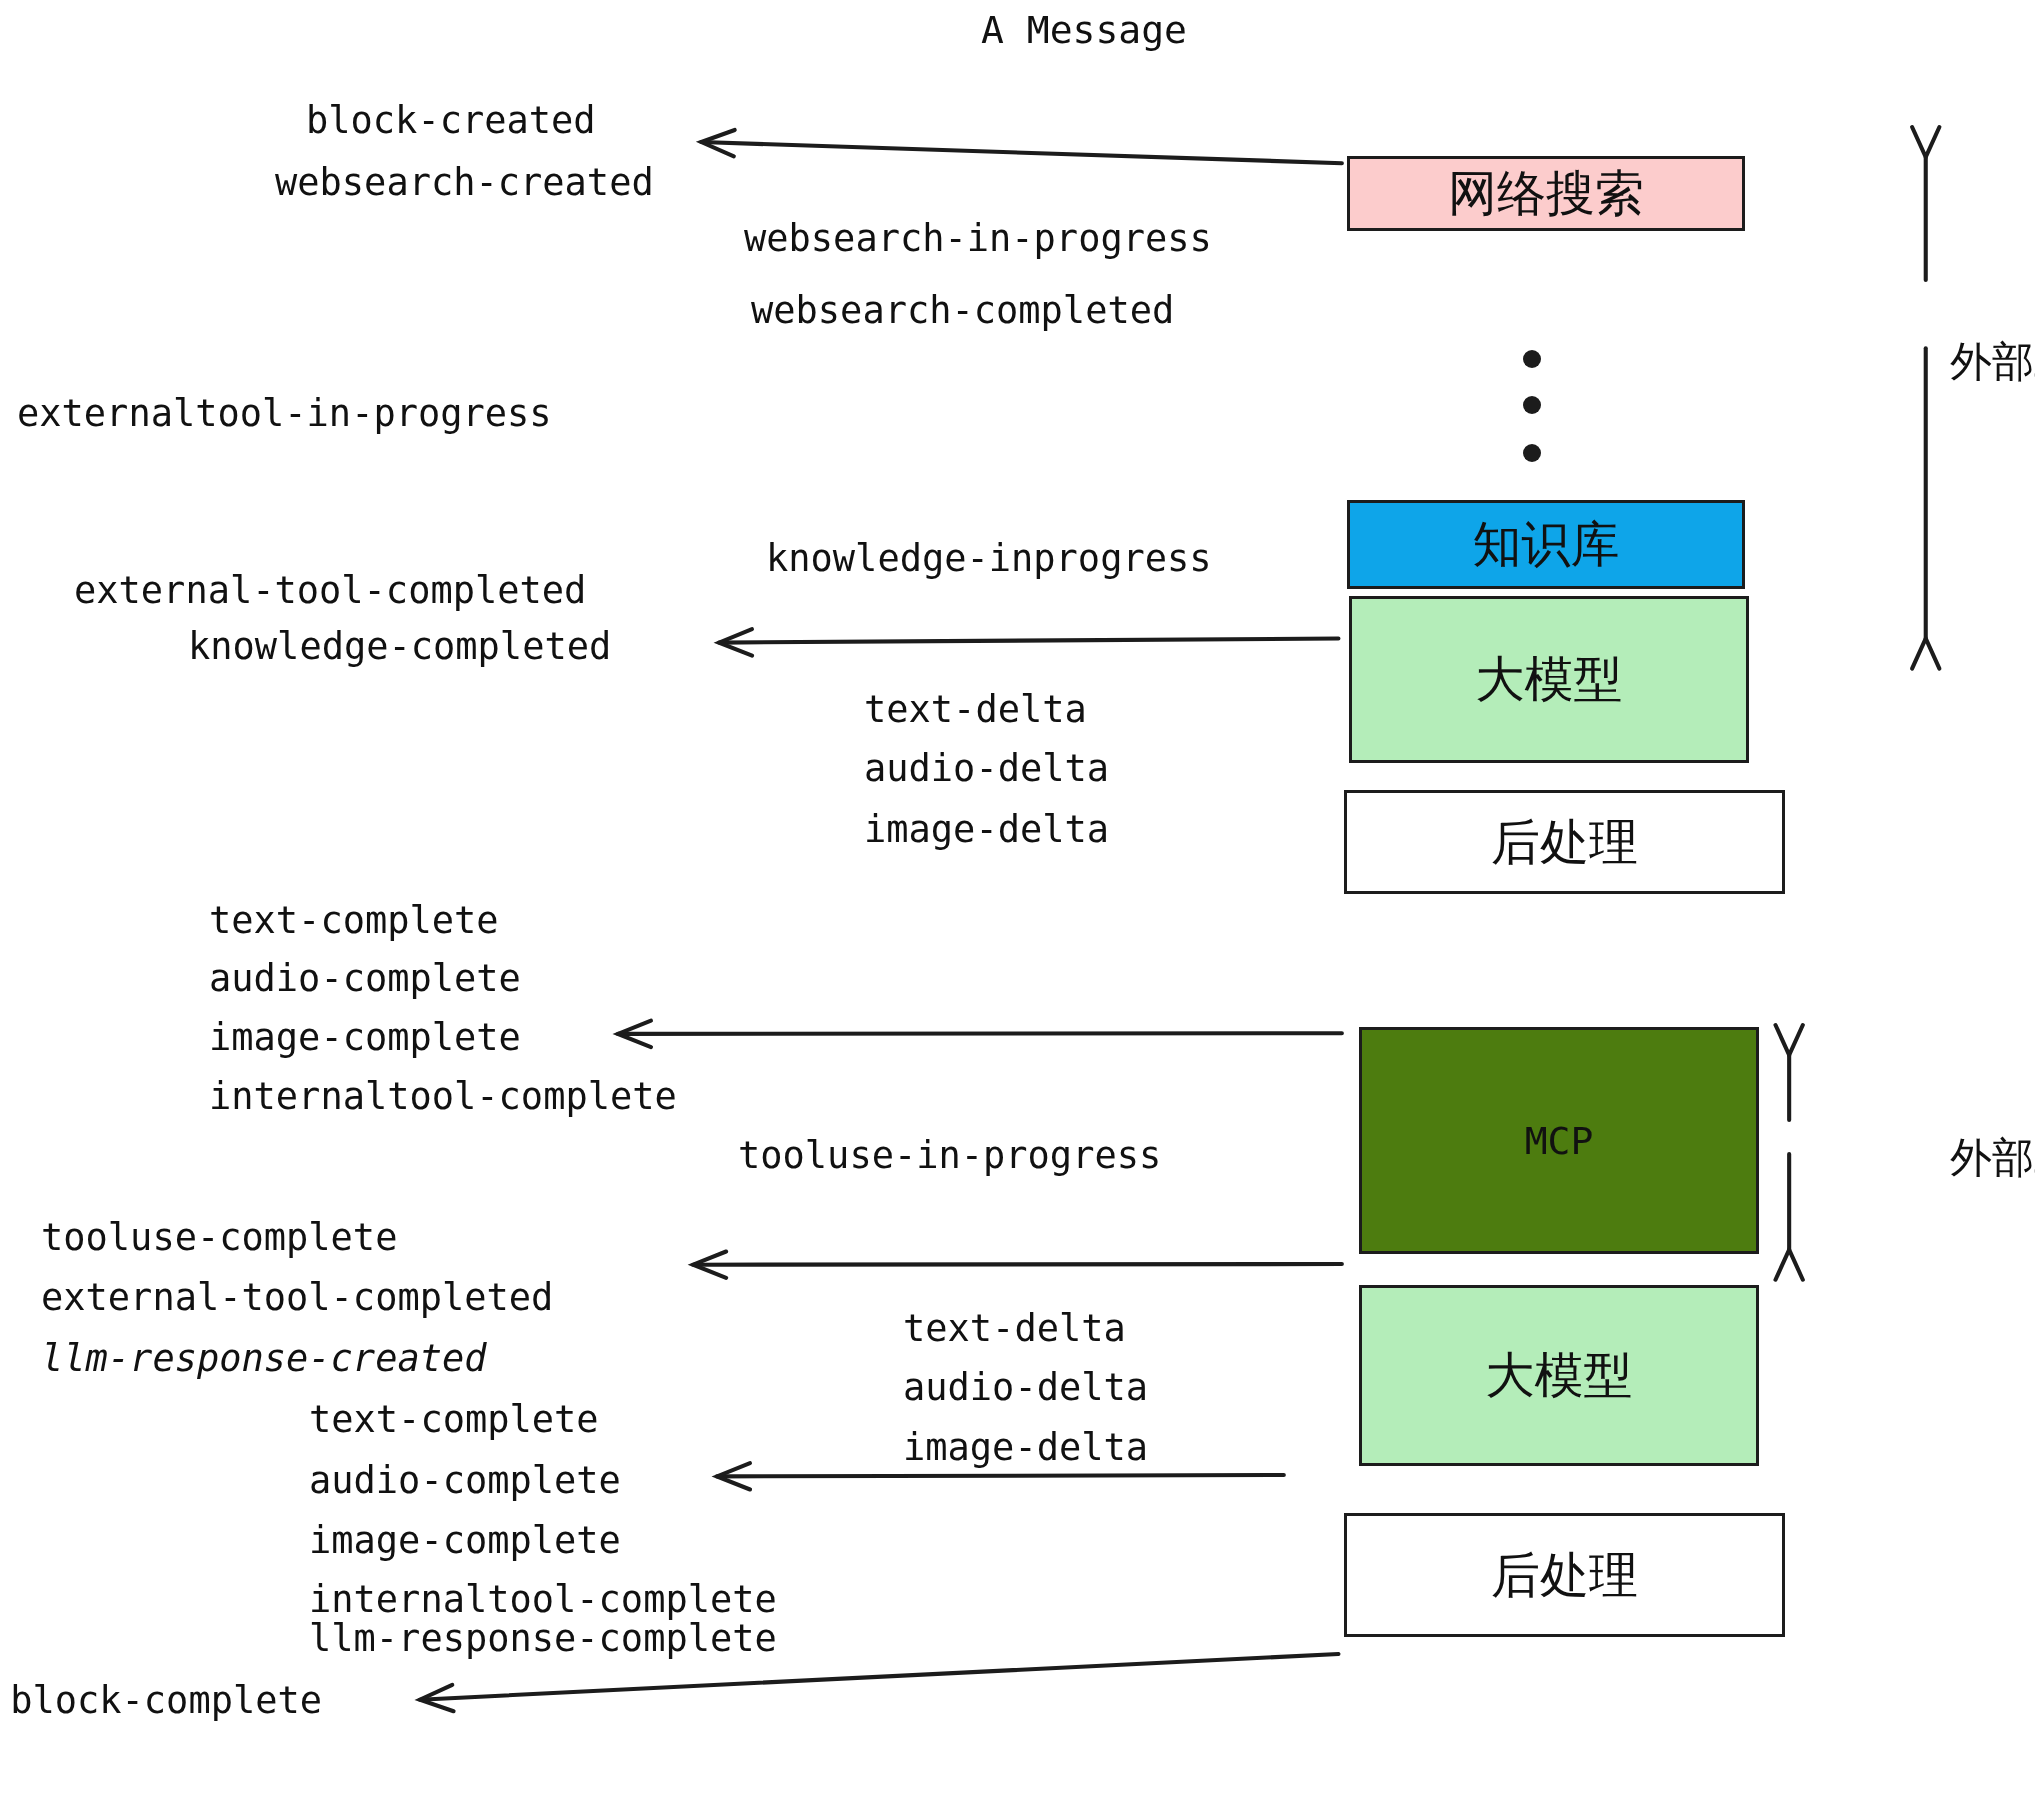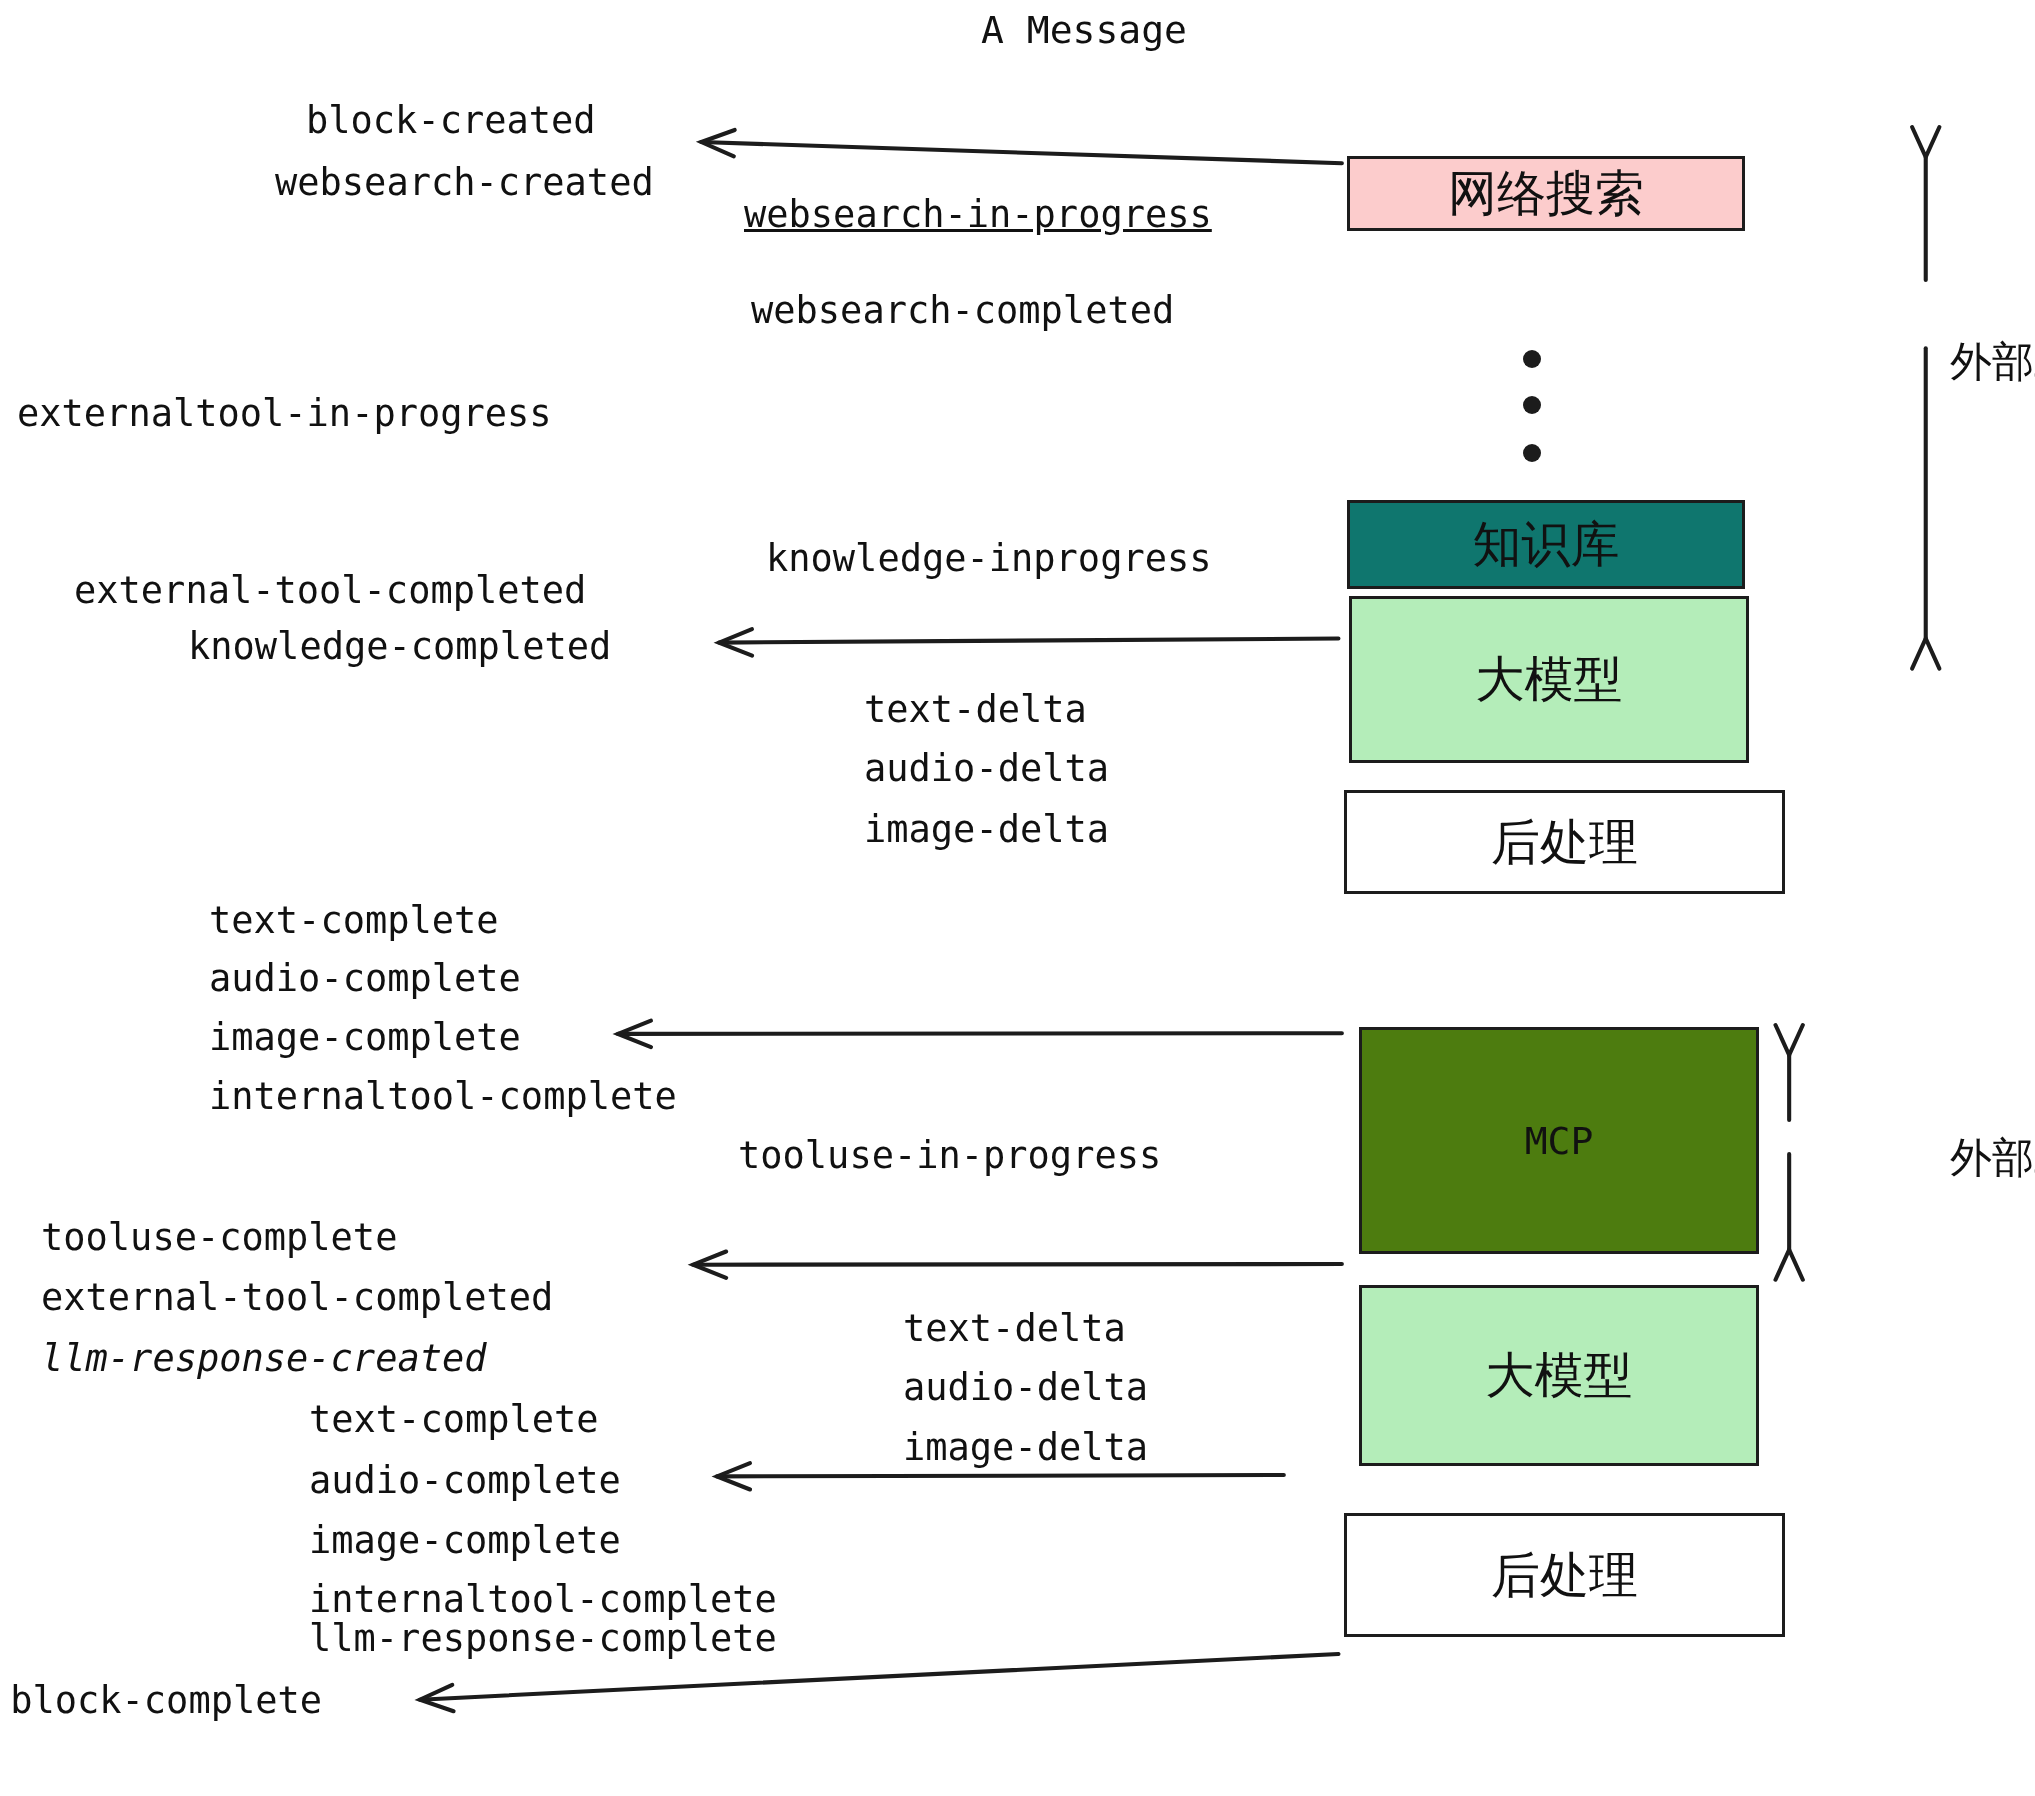--- a/index.html
+++ b/index.html
@@ -125,21 +125,21 @@
           <line x1="2620" y1="1690" x2="2620" y2="1830"></line>
           <polyline points="2600,1874 2620,1830 2640,1874" fill="none"></polyline>
         </g>
       </g>
   </svg>
 
   <div id="node-layer">
       <div class="node" style="left: 1347px; top: 156px; width: 398px; height: 75px; background: rgb(252, 204, 204); border-color: rgb(28, 28, 28);">
         <span class="node-text">网络搜索</span>
       </div>
-      <div class="node" style="left: 1347px; top: 500px; width: 398px; height: 89px; background: #0f766e; border-color: rgb(28, 28, 28);">
+      <div class="node" style="left: 1347px; top: 500px; width: 398px; height: 89px; background: #0ea5e9; border-color: rgb(28, 28, 28);">
         <span class="node-text">知识库</span>
       </div>
       <div class="node" style="left: 1349px; top: 596px; width: 400px; height: 167px; background: rgb(180, 237, 185); border-color: rgb(28, 28, 28);">
         <span class="node-text">大模型</span>
       </div>
       <div class="node" style="left: 1344px; top: 790px; width: 441px; height: 104px; background: rgb(255, 255, 255); border-color: rgb(28, 28, 28);">
         <span class="node-text">后处理</span>
       </div>
       <div class="node mono" style="left: 1359px; top: 1027px; width: 400px; height: 227px; background: #4d7c0f; border-color: rgb(28, 28, 28);">
         <span class="node-text">MCP</span>
@@ -156,21 +156,21 @@
       <div class="dot" style="left: 1523px; top: 396px;"></div>
       <div class="dot" style="left: 1523px; top: 444px;"></div>
     </div>
   <div id="side-label-layer">
       <div class="side-label" style="left: 1950px; top: 341px;">外部工具</div>
       <div class="side-label" style="left: 1950px; top: 1137px;">外部工具</div>
     </div>
   <div id="event-label-layer">
       <div class="lbl" style="left: 306px; top: 102px;">block-created</div>
       <div class="lbl" style="left: 275px; top: 164px;">websearch-created</div>
-      <div class="lbl" style="left: 744px; top: 196px; text-decoration: underline;">websearch-in-progress</div>
+      <div class="lbl" style="left: 744px; top: 220px;">websearch-in-progress</div>
       <div class="lbl" style="left: 751px; top: 292px;">websearch-completed</div>
       <div class="lbl" style="left: 17px; top: 395px;">externaltool-in-progress</div>
       <div class="lbl" style="left: 766px; top: 540px;">knowledge-inprogress</div>
       <div class="lbl" style="left: 74px; top: 572px;">external-tool-completed</div>
       <div class="lbl" style="left: 188px; top: 628px;">knowledge-completed</div>
       <div class="lbl" style="left: 864px; top: 691px;">text-delta</div>
       <div class="lbl" style="left: 864px; top: 750px;">audio-delta</div>
       <div class="lbl" style="left: 864px; top: 811px;">image-delta</div>
       <div class="lbl" style="left: 209px; top: 902px;">text-complete</div>
       <div class="lbl" style="left: 209px; top: 960px;">audio-complete</div>

